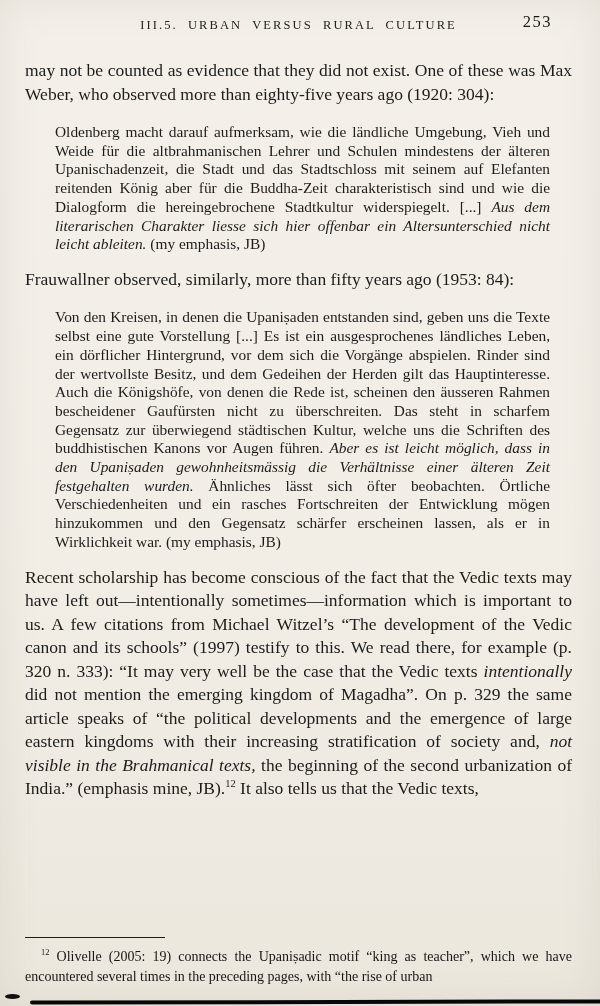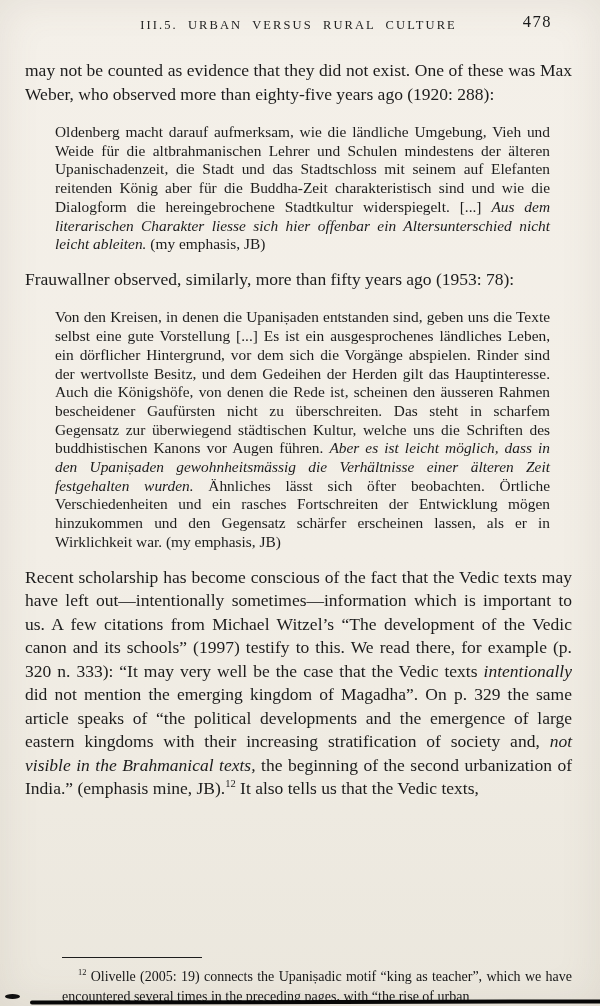--- a/index.html
+++ b/index.html
@@ -57,21 +57,21 @@
   .quote i, .body-para i {
     font-style: italic;
   }
   sup {
     font-size: 0.6em;
     line-height: 0;
     vertical-align: super;
   }
   .footnotes {
     margin-top: auto;
-    margin-left: 37px;
+    padding-bottom: 20px;
   }
   .footnote-sep {
     width: 140px;
     height: 1.5px;
     background: #1d1d1d;
     margin: 0 0 9px 0;
   }
   .footnote {
     font-size: 14px;
     line-height: 19.5px;
@@ -99,28 +99,28 @@
     border-radius: 50%;
   }
 </style>
 </head>
 <body>
 
 <div class="page">
 
   <div class="header">
     <span class="running-head">III.5. URBAN VERSUS RURAL CULTURE</span>
-    <span class="page-number">478</span>
+    <span class="page-number">253</span>
   </div>
 
-  <p class="body-para"><span>may not be counted as evidence that they did not exist. One of these was Max Weber, who observed more than eighty-five years ago (1920: 288):</span></p>
+  <p class="body-para"><span>may not be counted as evidence that they did not exist. One of these was Max Weber, who observed more than eighty-five years ago (1920: 304):</span></p>
 
   <blockquote class="quote"><span>Oldenberg macht darauf aufmerksam, wie die ländliche Umgebung, Vieh und Weide für die altbrahmanischen Lehrer und Schulen mindestens der älteren Upanischadenzeit, die Stadt und das Stadtschloss mit seinem auf Elefanten reitenden König aber für die Buddha-Zeit charakteristisch sind und wie die Dialogform die hereingebrochene Stadtkultur widerspiegelt. [...] </span><i>Aus dem literarischen Charakter liesse sich hier offenbar ein Altersunterschied nicht leicht ableiten.</i><span> (my emphasis, JB)</span></blockquote>
 
-  <p class="body-para"><span>Frauwallner observed, similarly, more than fifty years ago (1953: 78):</span></p>
+  <p class="body-para"><span>Frauwallner observed, similarly, more than fifty years ago (1953: 84):</span></p>
 
   <blockquote class="quote"><span>Von den Kreisen, in denen die Upaniṣaden entstanden sind, geben uns die Texte selbst eine gute Vorstellung [...] Es ist ein ausgesprochenes ländliches Leben, ein dörflicher Hintergrund, vor dem sich die Vorgänge abspielen. Rinder sind der wertvollste Besitz, und dem Gedeihen der Herden gilt das Hauptinteresse. Auch die Königshöfe, von denen die Rede ist, scheinen den äusseren Rahmen bescheidener Gaufürsten nicht zu überschreiten. Das steht in scharfem Gegensatz zur überwiegend städtischen Kultur, welche uns die Schriften des buddhistischen Kanons vor Augen führen. </span><i>Aber es ist leicht möglich, dass in den Upaniṣaden gewohnheitsmässig die Verhältnisse einer älteren Zeit festgehalten wurden.</i><span> Ähnliches lässt sich öfter beobachten. Örtliche Verschiedenheiten und ein rasches Fortschreiten der Entwicklung mögen hinzukommen und den Gegensatz schärfer erscheinen lassen, als er in Wirklichkeit war. (my emphasis, JB)</span></blockquote>
 
   <p class="body-para"><span>Recent scholarship has become conscious of the fact that the Vedic texts may have left out—intentionally sometimes—information which is important to us. A few citations from Michael Witzel’s “The development of the Vedic canon and its schools” (1997) testify to this. We read there, for example (p. 320 n. 333): “It may very well be the case that the Vedic texts </span><i>intentionally</i><span> did not mention the emerging kingdom of Magadha”. On p. 329 the same article speaks of “the political developments and the emergence of large eastern kingdoms with their increasing stratification of society and, </span><i>not visible in the Brahmanical texts,</i><span> the beginning of the second urbanization of India.” (emphasis mine, JB).</span><sup>12</sup><span> It also tells us that the Vedic texts,</span></p>
 
   <div class="footnotes">
     <div class="footnote-sep"></div>
     <div class="footnote"><sup>12</sup><span> Olivelle (2005: 19) connects the Upaniṣadic motif “king as teacher”, which we have encountered several times in the preceding pages, with “the rise of urban</span></div>
   </div>
 

